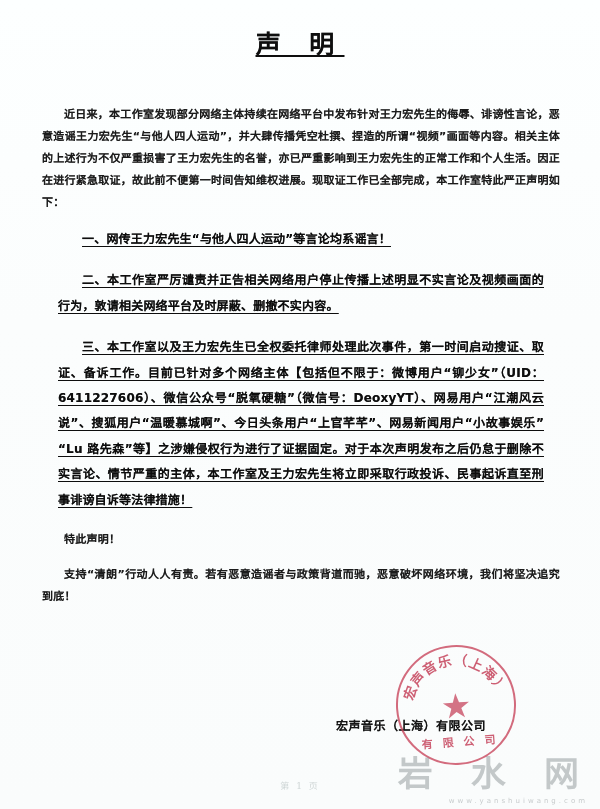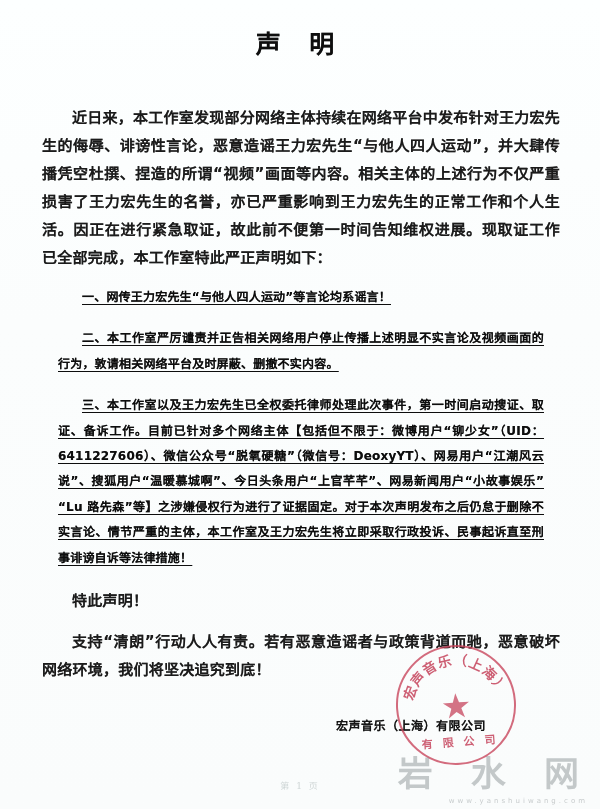--- a/index.html
+++ b/index.html
@@ -29,29 +29,30 @@
     text-align: center;
     font-size: 25px;
     font-weight: bold;
     letter-spacing: 10px;
     color: #0e0e0e;
     padding-top: 30px;
     padding-bottom: 0;
     line-height: 1.2;
     font-family: "DejaVu Serif", "Liberation Serif", serif;
     text-shadow: 0 0 0.4px rgba(0,0,0,0.55);
+    text-decoration: underline;
   }
   .body-wrap {
     padding: 0 40px 0 42px;
     margin-top: 44px;
   }
   p.para {
     margin: 0 0 0px 0;
-    font-size: 15px;
-    line-height: 28px;
+    font-size: 11px;
+    line-height: 22px;
     text-align: justify;
     text-justify: inter-ideograph;
     text-indent: 2em;
     color: #1b1b1b;
     font-weight: 600;
     letter-spacing: 0.25px;
     text-shadow: 0 0 0.35px rgba(20,20,20,0.5);
   }
   p.para.gap {
     margin-top: 13px;

